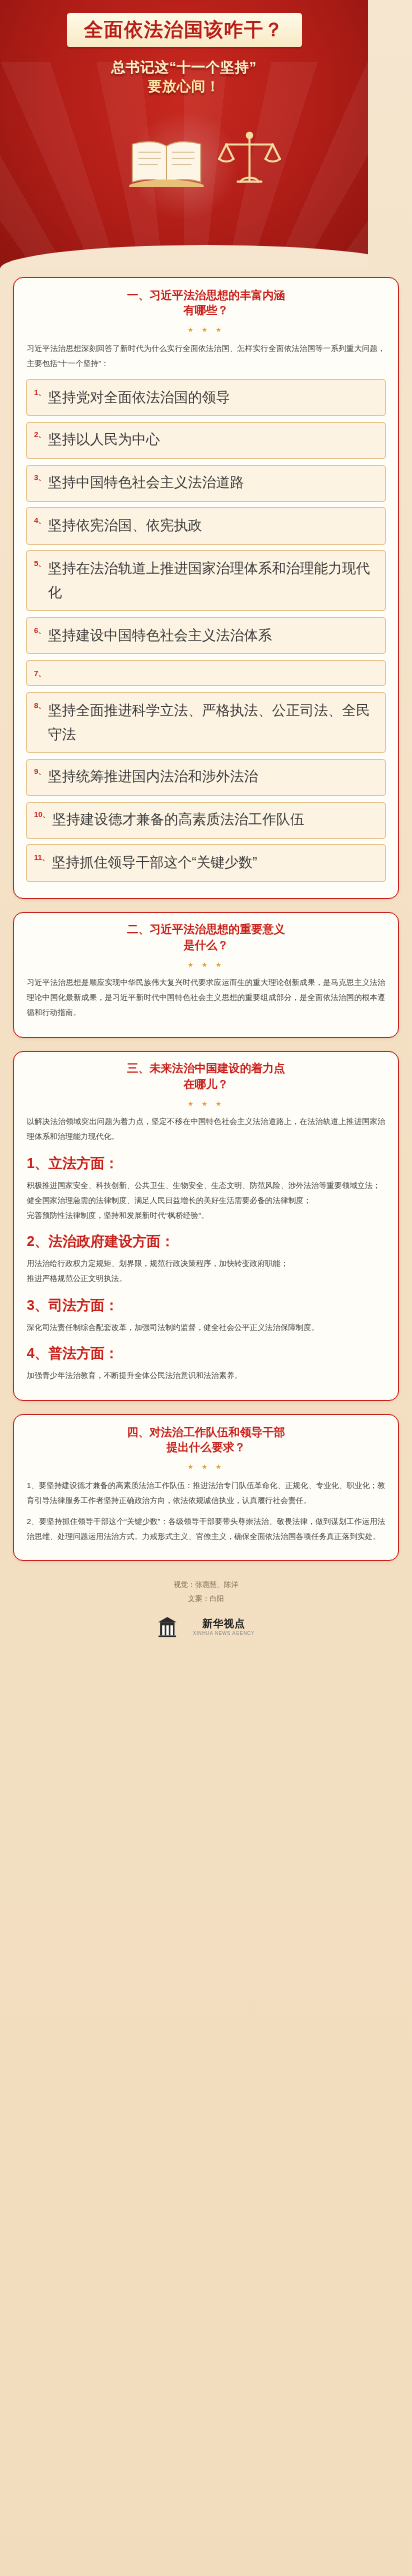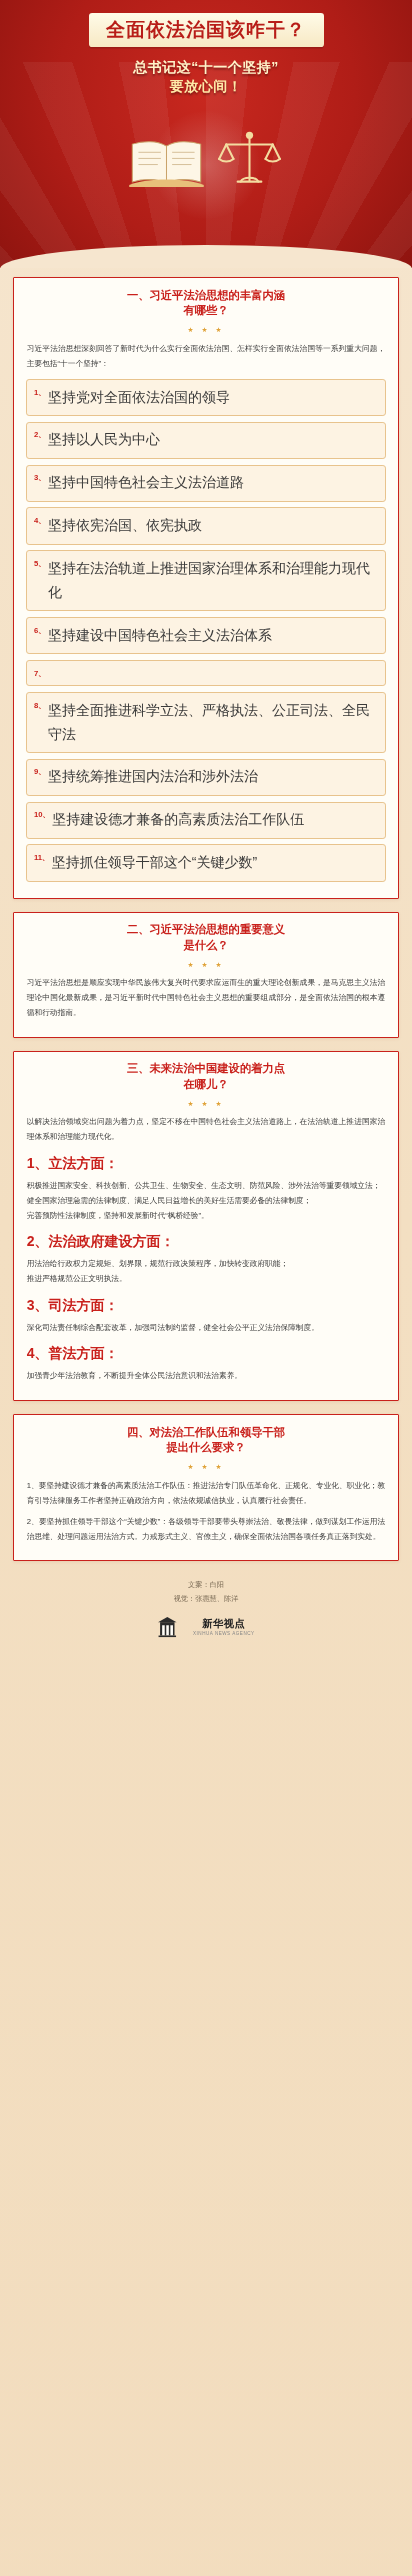--- a/index.html
+++ b/index.html
@@ -12,21 +12,21 @@
     width: 412px;
     min-height: 3044px;
     background: linear-gradient(180deg, #f6e6cf 0%, #f3dfc2 40%, #f2dcbd 100%);
     position: relative;
     overflow: hidden;
   }
 
   
   .header {
     position: relative;
-    width: 412px;
+    width: 368px;
     height: 268px;
     background:
       radial-gradient(circle at 50% 35%, #c8281f 0%, #b01d17 55%, #8e140f 100%);
     overflow: hidden;
   }
   .rays {
     position: absolute;
     left: 50%; top: 62px;
     width: 824px; height: 824px;
     margin-left: -412px;
@@ -101,21 +101,21 @@
   
   .content {
     padding: 9.3px 13.4px 0 13.4px;
     position: relative;
     z-index: 5;
   }
 
   .section {
     background: #fffdf7;
     border: 1px solid #c9211c;
-    border-radius: 1px;
+    border-radius: 10px;
     margin-bottom: 13.4px;
     padding: 0 0 10.3px 0;
     box-shadow: 0 1px 3.1px rgba(150,60,30,.10);
   }
   .sec-head {
     text-align: center;
     padding: 9.3px 13.4px 3.1px 13.4px;
   }
   .sec-head .h {
     color: #c9211c;
@@ -350,22 +350,22 @@
       </div>
       <div class="stars">★ ★ ★</div>
       <div class="sec-body">
         <p>1、要坚持建设德才兼备的高素质法治工作队伍：推进法治专门队伍革命化、正规化、专业化、职业化；教育引导法律服务工作者坚持正确政治方向，依法依规诚信执业，认真履行社会责任。</p>
         <p>2、要坚持抓住领导干部这个“关键少数”：各级领导干部要带头尊崇法治、敬畏法律，做到谋划工作运用法治思维、处理问题运用法治方式。力戒形式主义、官僚主义，确保全面依法治国各项任务真正落到实处。</p>
       </div>
     </div>
 
     <div class="footer">
       <div class="credits">
+        <div>视觉：张惠慧、陈洋</div>
         <div>文案：白阳</div>
-        <div>视觉：张惠慧、陈洋</div>
       </div>
       <div class="logo-wrap">
         <svg class="logo-mark" viewBox="0 0 40 42">
           <rect x="6" y="12" width="28" height="26" fill="#2b2b2b"></rect>
           <rect x="10" y="18" width="5" height="20" fill="#fffdf7"></rect>
           <rect x="18" y="18" width="5" height="20" fill="#fffdf7"></rect>
           <rect x="26" y="18" width="5" height="20" fill="#fffdf7"></rect>
           <path d="M2 12 L20 2 L38 12 Z" fill="#2b2b2b"></path>
           <rect x="3" y="38" width="34" height="3" fill="#2b2b2b"></rect>
         </svg>

